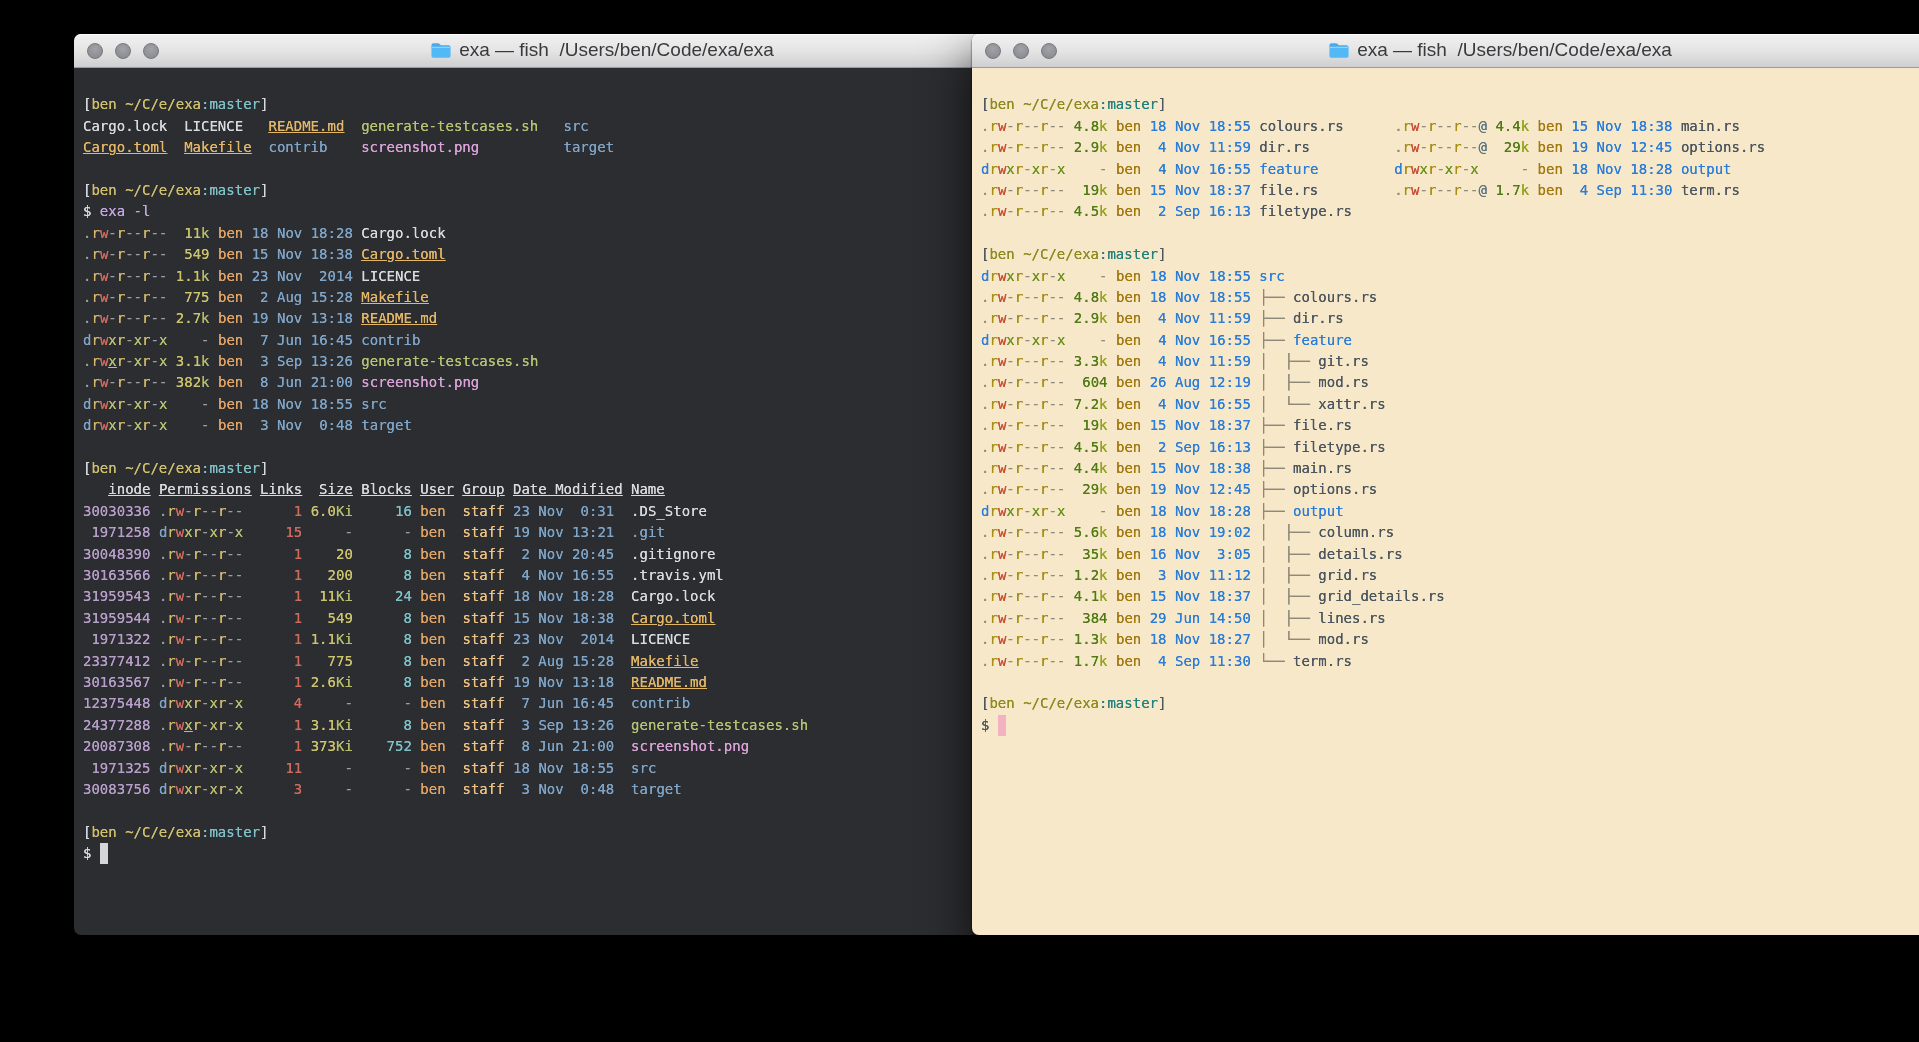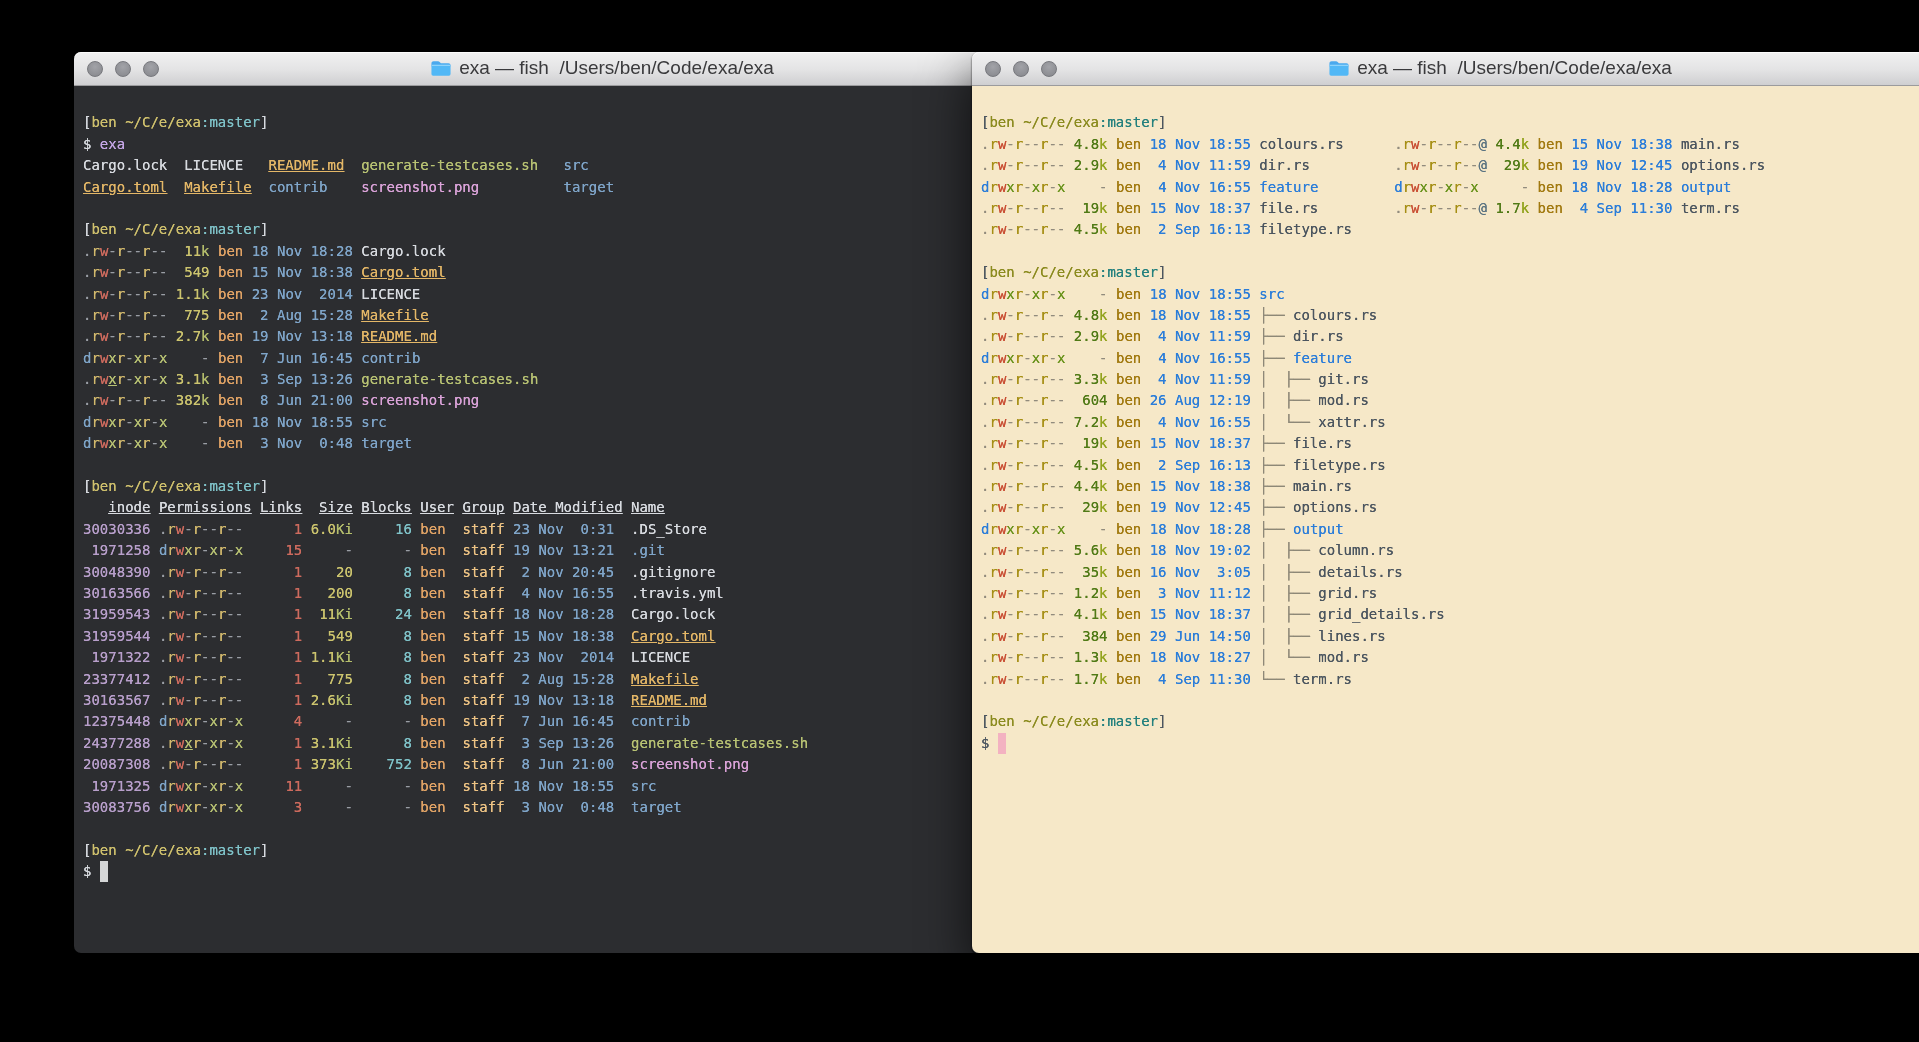--- a/index.html
+++ b/index.html
@@ -1,20 +1,20 @@
 <!DOCTYPE html>
 <html><head>
 <meta charset="utf-8">
 <style>
   * { margin: 0; padding: 0; box-sizing: border-box; }
   html, body { width: 1919px; height: 1042px; overflow: hidden; }
   body { background: #000; position: relative;
          font-family: "Liberation Sans", sans-serif; }
 
-  .window { position: absolute; top: 52px; width: 1056px; height: 902px;
+  .window { position: absolute; top: 34px; width: 1056px; height: 902px;
             border-radius: 7px;
             box-shadow: 0 1px 2px rgba(0,0,0,.9), 0 20px 50px rgba(0,0,0,.7); }
   #window-dark  { left: 74px; }
   #window-light { left: 972px; }
 
   .titlebar { position: relative; height: 34px;
               border-radius: 7px 7px 0 0;
               background: linear-gradient(to bottom, #f1f1f1 0%, #e4e4e5 52%, #cfcfd1 100%);
               box-shadow: inset 0 1px 0 rgba(255,255,255,.8);
               border-bottom: 1px solid #9b9b9d; }
@@ -59,25 +59,25 @@
         <path d="M1 3.2 C1 2.1 1.9 1.2 3 1.2 L7.2 1.2 C7.8 1.2 8.3 1.4 8.7 1.8 L9.9 3 L17 3 C18.1 3 19 3.9 19 5 L19 5.8 L1 5.8 Z" fill="#4aa9ee"></path>
         <rect x="1" y="4.4" width="18" height="10.4" rx="1.6" fill="#52b8f6"></rect>
         <rect x="1" y="4.4" width="18" height="1.2" rx="0.6" fill="#8ed3fa"></rect>
       </svg>
       <span class="title">exa — fish  /Users/ben/Code/exa/exa</span>
     </div>
   </div>
   <div class="screen">
       <div class="tl"></div>
       <div class="tl"><span class="s-fg">[</span><span class="s-pp">ben ~/C/e/exa</span><span class="s-tl">:master</span><span class="s-fg">]</span></div>
-      <div class="tl"><span class="s-fg">$ </span><span class="s-vi">exa</span></div>
       <div class="tl"><span class="s-fg">Cargo.lock</span><span>  </span><span class="s-fg">LICENCE</span><span>   </span><span class="s-bd u">README.md</span><span>  </span><span class="s-gn">generate-testcases.sh</span><span>   </span><span class="s-bl">src</span></div>
       <div class="tl"><span class="s-bd u">Cargo.toml</span><span>  </span><span class="s-bd u">Makefile</span><span>  </span><span class="s-bl">contrib</span><span>    </span><span class="s-pk">screenshot.png</span><span>          </span><span class="s-bl">target</span></div>
       <div class="tl"></div>
       <div class="tl"><span class="s-fg">[</span><span class="s-pp">ben ~/C/e/exa</span><span class="s-tl">:master</span><span class="s-fg">]</span></div>
+      <div class="tl"><span class="s-fg">$ </span><span class="s-vi">exa -l</span></div>
       <div class="tl"><span class="s-gy">.</span><span class="s-yl">r</span><span class="s-rd">w</span><span class="s-gy">-</span><span class="s-yl">r</span><span class="s-gy">--</span><span class="s-yl">r</span><span class="s-gy">--</span><span> </span><span> </span><span class="s-sn">11</span><span class="s-sb">k</span><span> </span><span class="s-or">ben</span><span> </span><span class="s-bl">18 Nov 18:28</span><span> </span><span class="s-fg">Cargo.lock</span></div>
       <div class="tl"><span class="s-gy">.</span><span class="s-yl">r</span><span class="s-rd">w</span><span class="s-gy">-</span><span class="s-yl">r</span><span class="s-gy">--</span><span class="s-yl">r</span><span class="s-gy">--</span><span> </span><span> </span><span class="s-sn">549</span><span> </span><span class="s-or">ben</span><span> </span><span class="s-bl">15 Nov 18:38</span><span> </span><span class="s-bd u">Cargo.toml</span></div>
       <div class="tl"><span class="s-gy">.</span><span class="s-yl">r</span><span class="s-rd">w</span><span class="s-gy">-</span><span class="s-yl">r</span><span class="s-gy">--</span><span class="s-yl">r</span><span class="s-gy">--</span><span> </span><span class="s-sn">1.1</span><span class="s-sb">k</span><span> </span><span class="s-or">ben</span><span> </span><span class="s-bl">23 Nov  2014</span><span> </span><span class="s-fg">LICENCE</span></div>
       <div class="tl"><span class="s-gy">.</span><span class="s-yl">r</span><span class="s-rd">w</span><span class="s-gy">-</span><span class="s-yl">r</span><span class="s-gy">--</span><span class="s-yl">r</span><span class="s-gy">--</span><span> </span><span> </span><span class="s-sn">775</span><span> </span><span class="s-or">ben</span><span> </span><span class="s-bl"> 2 Aug 15:28</span><span> </span><span class="s-bd u">Makefile</span></div>
       <div class="tl"><span class="s-gy">.</span><span class="s-yl">r</span><span class="s-rd">w</span><span class="s-gy">-</span><span class="s-yl">r</span><span class="s-gy">--</span><span class="s-yl">r</span><span class="s-gy">--</span><span> </span><span class="s-sn">2.7</span><span class="s-sb">k</span><span> </span><span class="s-or">ben</span><span> </span><span class="s-bl">19 Nov 13:18</span><span> </span><span class="s-bd u">README.md</span></div>
       <div class="tl"><span class="s-bl">d</span><span class="s-yl">r</span><span class="s-rd">w</span><span class="s-gn">x</span><span class="s-yl">r</span><span class="s-gy">-</span><span class="s-gn">x</span><span class="s-yl">r</span><span class="s-gy">-</span><span class="s-gn">x</span><span> </span><span>   </span><span class="s-gy">-</span><span> </span><span class="s-or">ben</span><span> </span><span class="s-bl"> 7 Jun 16:45</span><span> </span><span class="s-bl">contrib</span></div>
       <div class="tl"><span class="s-gy">.</span><span class="s-yl">r</span><span class="s-rd">w</span><span class="s-gn u">x</span><span class="s-yl">r</span><span class="s-gy">-</span><span class="s-gn">x</span><span class="s-yl">r</span><span class="s-gy">-</span><span class="s-gn">x</span><span> </span><span class="s-sn">3.1</span><span class="s-sb">k</span><span> </span><span class="s-or">ben</span><span> </span><span class="s-bl"> 3 Sep 13:26</span><span> </span><span class="s-gn">generate-testcases.sh</span></div>
       <div class="tl"><span class="s-gy">.</span><span class="s-yl">r</span><span class="s-rd">w</span><span class="s-gy">-</span><span class="s-yl">r</span><span class="s-gy">--</span><span class="s-yl">r</span><span class="s-gy">--</span><span> </span><span class="s-sn">382</span><span class="s-sb">k</span><span> </span><span class="s-or">ben</span><span> </span><span class="s-bl"> 8 Jun 21:00</span><span> </span><span class="s-pk">screenshot.png</span></div>
       <div class="tl"><span class="s-bl">d</span><span class="s-yl">r</span><span class="s-rd">w</span><span class="s-gn">x</span><span class="s-yl">r</span><span class="s-gy">-</span><span class="s-gn">x</span><span class="s-yl">r</span><span class="s-gy">-</span><span class="s-gn">x</span><span> </span><span>   </span><span class="s-gy">-</span><span> </span><span class="s-or">ben</span><span> </span><span class="s-bl">18 Nov 18:55</span><span> </span><span class="s-bl">src</span></div>
       <div class="tl"><span class="s-bl">d</span><span class="s-yl">r</span><span class="s-rd">w</span><span class="s-gn">x</span><span class="s-yl">r</span><span class="s-gy">-</span><span class="s-gn">x</span><span class="s-yl">r</span><span class="s-gy">-</span><span class="s-gn">x</span><span> </span><span>   </span><span class="s-gy">-</span><span> </span><span class="s-or">ben</span><span> </span><span class="s-bl"> 3 Nov  0:48</span><span> </span><span class="s-bl">target</span></div>

